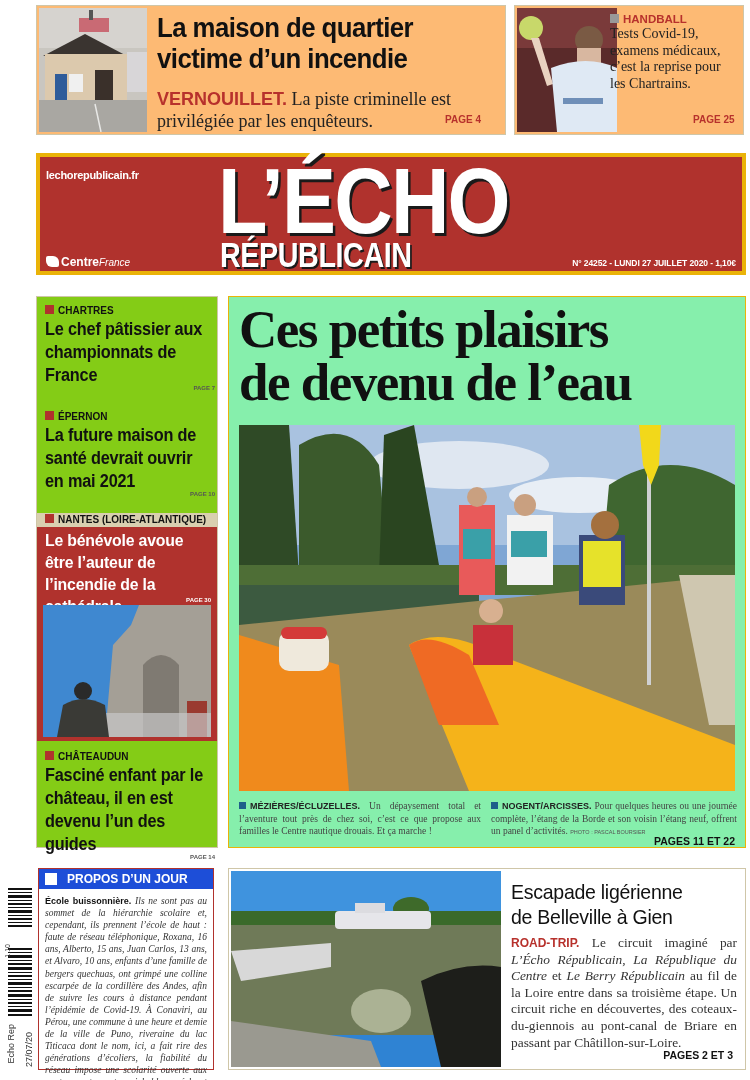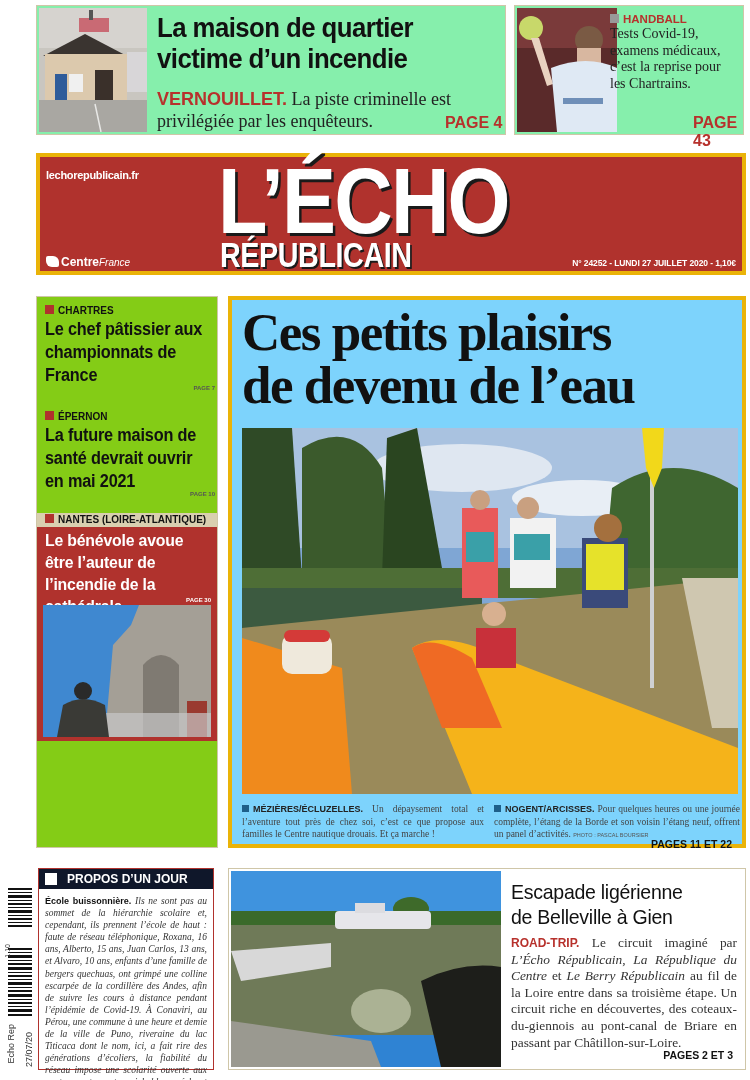--- a/index.html
+++ b/index.html
@@ -1,33 +1,33 @@
 <!DOCTYPE html>
 <html><head>
 <meta charset="utf-8">
 <style>
   * { box-sizing: border-box; margin: 0; padding: 0; }
   html, body { width: 750px; height: 1080px; overflow: hidden; background: #ffffff; }
   body { position: relative; font-family: "Liberation Sans", sans-serif; color: #111; }
 
   .abs { position: absolute; }
-  .frame { border: 1px solid #cfc6a8; background: #86efac; }
+  .frame { border: 1px solid #cfc6a8; background: #fdba74; }
 
   
   .teaser1 { left: 36px; top: 5px; width: 470px; height: 130px; }
   .teaser2 { left: 514px; top: 5px; width: 230px; height: 130px; }
   .photo { position: absolute; overflow: hidden; }
 
   .t1-title { position: absolute; left: 120px; top: 6px; width: 345px;
     font-family: "Liberation Sans", sans-serif; font-weight: bold; font-size: 28px; line-height: 31px;
     letter-spacing: -0.6px; color: #111; transform: scaleX(0.92); transform-origin: left top; }
   .t1-body { position: absolute; left: 120px; top: 82px; width: 345px;
     font-family: "Liberation Serif", serif; font-size: 18px; line-height: 22px; color: #222; }
   .kicker-red { font-family: "Liberation Sans", sans-serif; font-weight: bold; color: #b7312c; }
-  .pageref { font-family: "Liberation Sans", sans-serif; font-weight: bold; color: #b7312c; font-size: 16px; }
+  .pageref { font-family: "Liberation Sans", sans-serif; font-weight: bold; color: #b7312c; font-size: 10px; }
 
   .t2-body { position: absolute; left: 95px; top: 6px; width: 115px;
     font-family: "Liberation Serif", serif; font-size: 14px; line-height: 16.5px; color: #222; }
   .sq { display: inline-block; width: 9px; height: 9px; margin-right: 4px; vertical-align: 0px; }
 
   
   .masthead { left: 36px; top: 153px; width: 710px; height: 122px; background: #b0322d; border: 4px solid #eab308; }
   .site-url { position: absolute; left: 6px; top: 12px; color: #fff; font-weight: bold; font-size: 11px; letter-spacing: -0.3px; }
   .logo-echo { position: absolute; left: 178px; top: -2px; color: #fff; font-weight: bold; font-size: 92px;
     line-height: 92px; letter-spacing: -2px; transform: scaleX(0.88); transform-origin: left top;
@@ -43,29 +43,29 @@
   .leftcol { left: 36px; top: 296px; width: 182px; height: 552px; border: 1px solid #cfc6a8; background: #84cc16; }
   .brief { position: absolute; left: 8px; width: 170px; }
   .brief-kicker { font-weight: bold; font-size: 10px; color: #111; }
   .brief-title { font-weight: bold; font-size: 17.5px; line-height: 23px; color: #111; margin-top: 2px;
     transform: scaleX(0.93); transform-origin: left top; width: 180px; letter-spacing: -0.2px; }
   .brief-page { text-align: right; font-size: 6px; font-weight: bold; color: #555; margin-top: -2px; }
   .red-block { position: absolute; left: 0; top: 216px; width: 180px; height: 228px; background: #b0322d; }
   .red-kicker-bar { position: absolute; left: 0; top: 0; width: 180px; height: 14px; background: #d9cfb0; }
 
   
-  .main { left: 228px; top: 296px; width: 518px; height: 552px; border: 4px solid #eab308; background: #7dd3fc; }
+  .main { left: 228px; top: 296px; width: 518px; height: 552px; border: 1px solid #eab308; background: #86efac; }
   .headline { position: absolute; left: 10px; top: 6px; font-family: "Liberation Serif", serif; font-weight: bold;
     font-size: 53px; line-height: 53px; letter-spacing: -1.5px; color: #111; }
   .caption { position: absolute; font-family: "Liberation Serif", serif; font-size: 9.5px; line-height: 12.5px; color: #444; text-align: justify; }
   .cap-kicker { font-family: "Liberation Sans", sans-serif; font-weight: bold; font-size: 9px; color: #222; }
 
   
   .propos { left: 38px; top: 868px; width: 176px; height: 202px; border: 1px solid #b0322d; background: #fff; }
-  .propos-head { height: 20px; background: #0f172a; color: #fff; font-weight: bold; font-size: 12px; line-height: 20px; padding-left: 28px; position: relative; }
+  .propos-head { height: 20px; background: #1d4ed8; color: #fff; font-weight: bold; font-size: 12px; line-height: 20px; padding-left: 28px; position: relative; }
   .propos-head .box { position: absolute; left: 6px; top: 4px; width: 12px; height: 12px; background: #fff; }
   .propos-body { padding: 6px 6px 0 6px; font-family: "Liberation Serif", serif; font-style: italic; font-size: 9.5px; line-height: 12.1px; color: #333; text-align: justify; }
   .propos-body b { font-family: "Liberation Sans", sans-serif; font-style: normal; font-size: 9px; color: #111; }
 
   .barcode { left: 6px; top: 888px; width: 28px; height: 130px; }
 
   .bottom-story { left: 228px; top: 868px; width: 518px; height: 202px; border: 1px solid #cfc6a8; background: #fff; }
   .bs-title { position: absolute; left: 282px; top: 10px; font-size: 21px; line-height: 25px; color: #111; letter-spacing: -0.3px; transform: scaleX(0.93); transform-origin: left top; }
   .bs-body { position: absolute; left: 282px; top: 66px; width: 226px; font-family: "Liberation Serif", serif; font-size: 13.4px; line-height: 16.6px; color: #333; text-align: justify; }
 
@@ -113,21 +113,21 @@
       <path d="M34 60 Q70 46 100 60 L100 124 L40 124 Z" fill="#dfe9f4"></path>
       <rect x="46" y="90" width="40" height="6" fill="#6f8fb8"></rect>
     </svg>
   </div>
   <div class="t2-body">
     <div style="font-family:'Liberation Sans',sans-serif;font-weight:bold;font-size:11.5px;line-height:14px;color:#b7312c;">
       <span class="sq" style="background:#999;"></span><span>HANDBALL</span>
     </div>
     <div>Tests Covid-19, examens médicaux, c’est la reprise pour les Chartrains.</div>
   </div>
-  <div class="pageref abs" style="left:178px;top:108px;">PAGE 43</div>
+  <div class="pageref abs" style="left:178px;top:108px;">PAGE 25</div>
 </div>
 
 <div class="abs masthead">
   <div class="site-url">lechorepublicain.fr</div>
   <div class="logo-echo">L’ÉCHO</div>
   <div class="logo-rep">RÉPUBLICAIN</div>
   <div class="cf-logo">
     <span style="display:inline-block;width:13px;height:11px;background:#fff;border-radius:2px 6px 2px 6px;vertical-align:-1px;margin-right:2px;"></span><span>Centre</span><i>France</i>
   </div>
   <div class="issue">N° 24252 - LUNDI 27 JUILLET 2020 - 1,10€</div>
@@ -158,20 +158,25 @@
         <path d="M62 132 L70 40 L88 20 L96 0 L168 0 L168 132 Z" fill="#a49f96"></path>
         <path d="M100 60 Q118 40 136 60 L136 132 L100 132 Z" fill="#7f7a72"></path>
         <rect x="144" y="96" width="20" height="36" fill="#9a3a30"></rect>
         <rect x="60" y="108" width="108" height="24" fill="#c8c8c8" opacity="0.7"></rect>
         <circle cx="40" cy="86" r="9" fill="#2a2a2a"></circle>
         <path d="M14 132 L20 100 Q40 88 62 100 L66 132 Z" fill="#3a3a36"></path>
       </svg>
     </div>
   </div>
 
+  <div class="brief" style="top:454px;">
+    <div class="brief-kicker"><span class="sq" style="background:#b0322d;"></span><span>CHÂTEAUDUN</span></div>
+    <div class="brief-title">Fasciné enfant par le château, il en est devenu l’un des guides</div>
+    <div class="brief-page">PAGE 14</div>
+  </div>
 </div>
 
 <div class="abs main">
   <div class="headline">
     <div>Ces petits plaisirs</div>
     <div>de devenu de l’eau</div>
   </div>
   <div class="photo" style="left:10px;top:128px;width:496px;height:366px;">
     <svg width="496" height="366" viewBox="0 0 496 366" preserveAspectRatio="none">
       <rect width="496" height="366" fill="#7fa6d4"></rect>

